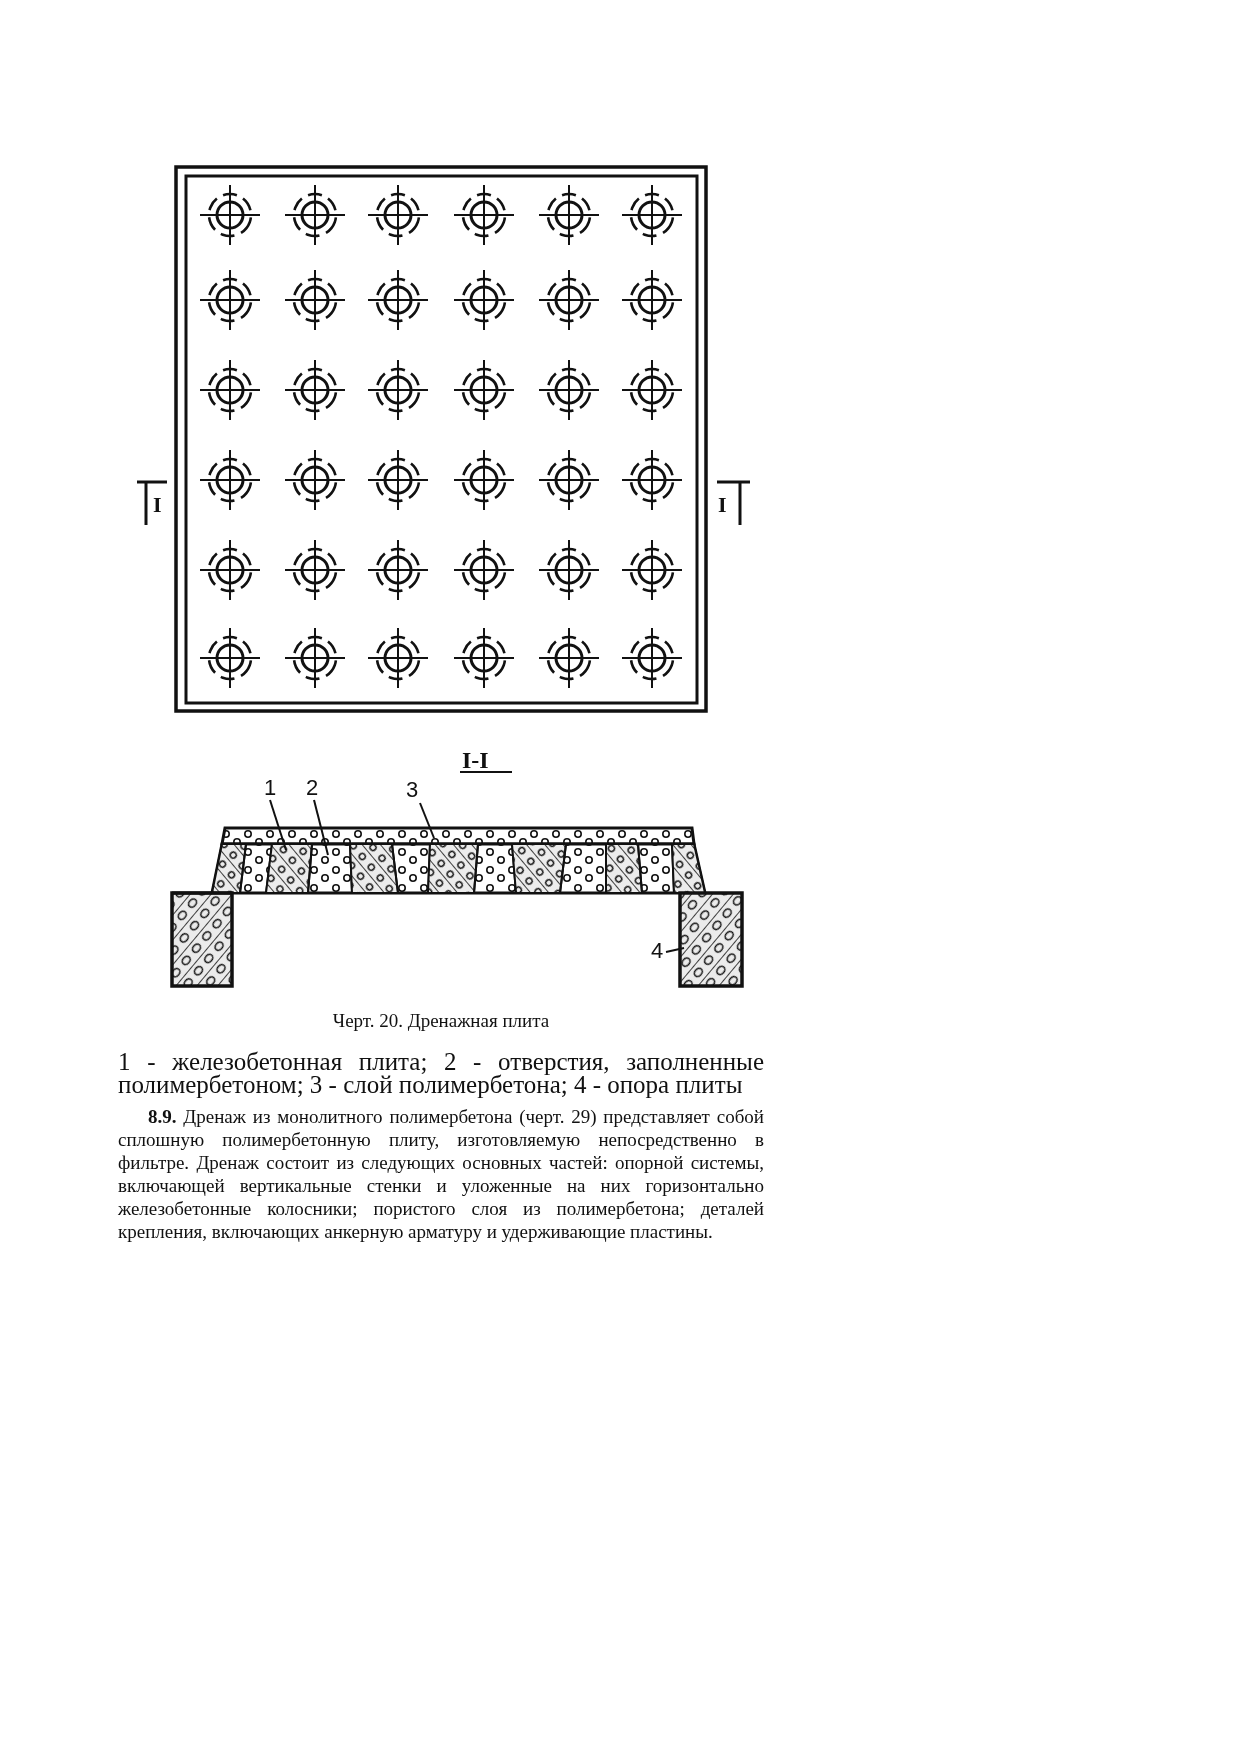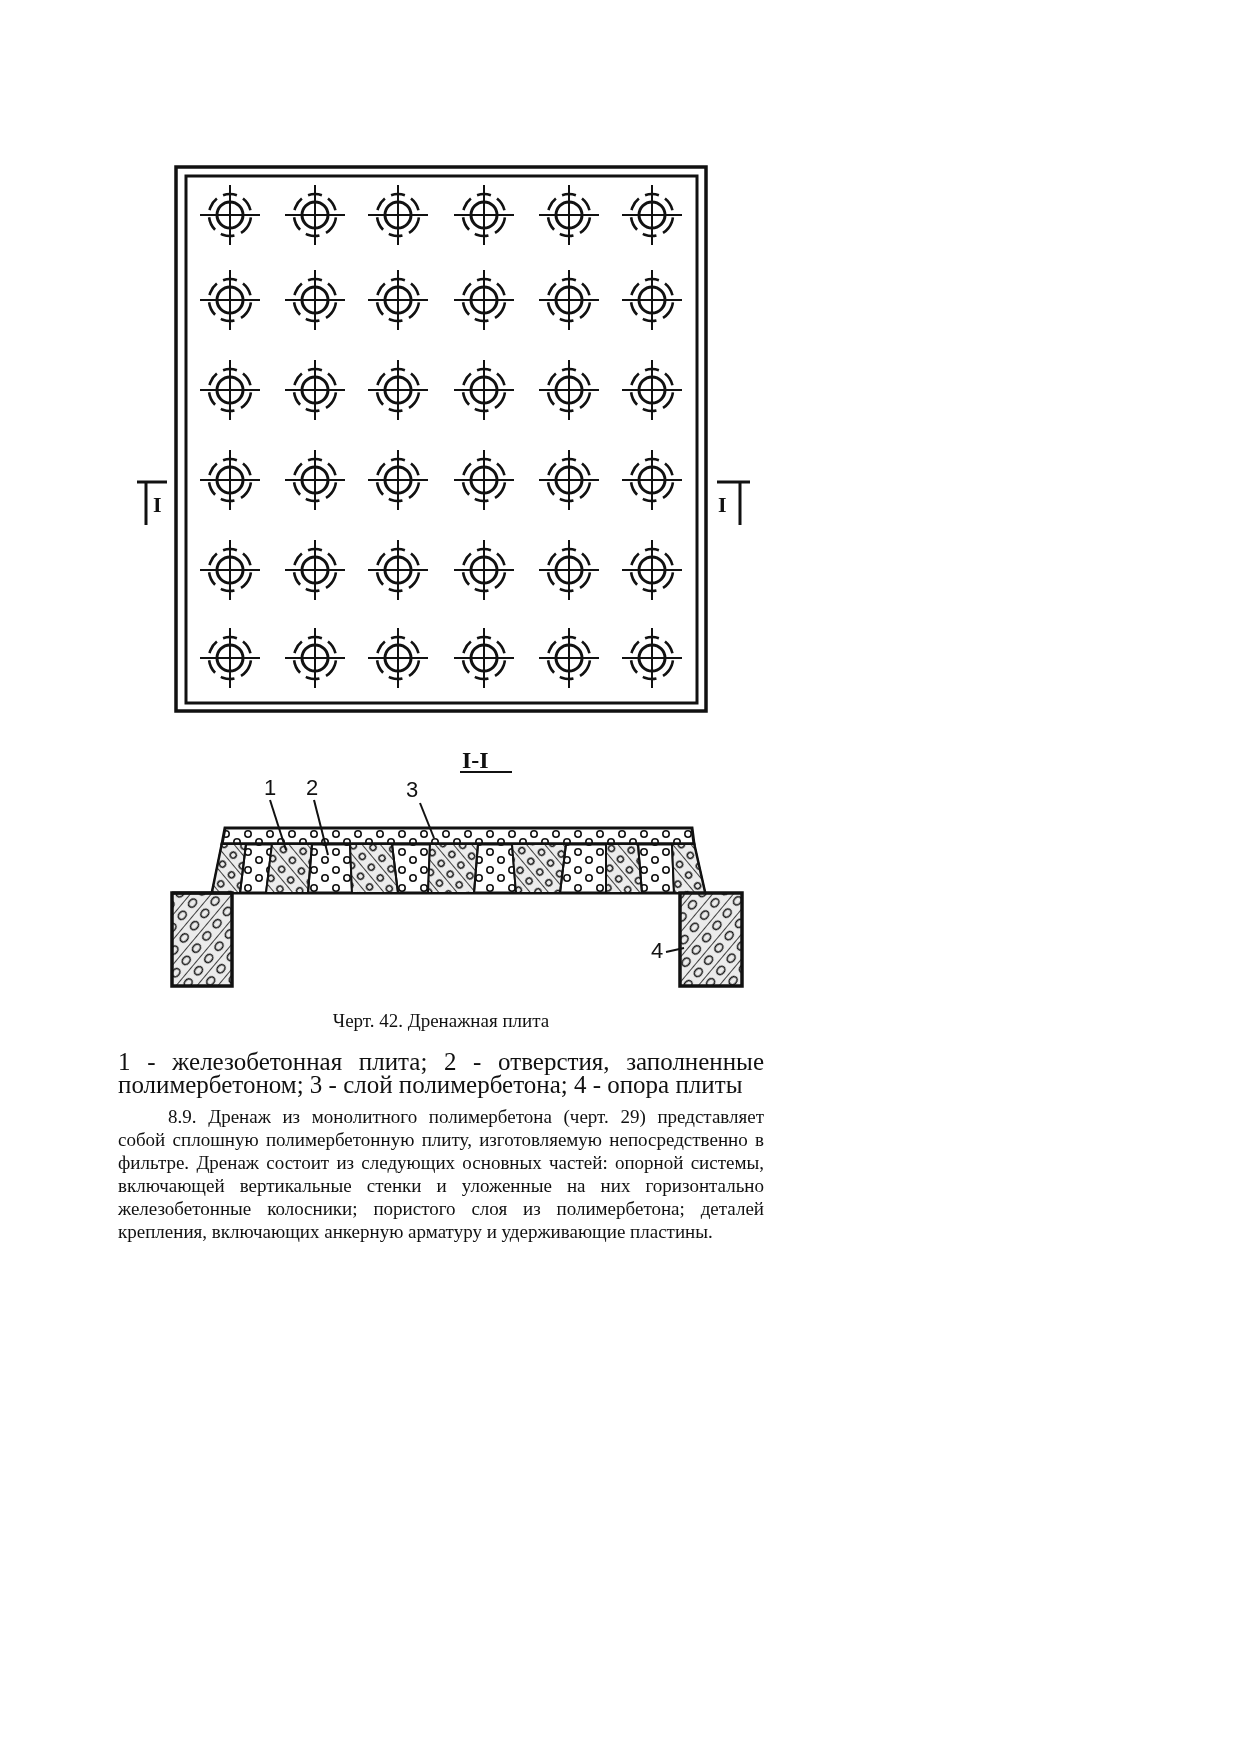--- a/index.html
+++ b/index.html
@@ -5,21 +5,21 @@
   html, body { margin:0; padding:0; background:#ffffff; }
   body { width:1240px; height:1755px; position:relative; overflow:hidden;
          font-family:"Liberation Serif", serif; color:#111; }
   .figure { position:absolute; left:0; top:0; width:1240px; height:1000px; }
   .caption { position:absolute; left:118px; width:646px; top:1010px; text-align:center;
              font-size:19px; line-height:22px; }
   .legend { position:absolute; left:118px; width:646px; top:1050px; font-size:25px;
             line-height:23px; text-align:justify; text-align-last:left; }
   .para { position:absolute; left:118px; width:646px; top:1105px; font-size:19px;
           line-height:23px; text-align:justify; }
-  .para .num { font-weight:normal;margin-left:20px; }
+  .para .num { font-weight:bold; }
   .para .indent { display:inline-block; width:30px; }
 </style>
 </head>
 <body>
 
 <div class="figure">
   <svg width="1240" height="1000" viewBox="0 0 1240 1000" xmlns="http://www.w3.org/2000/svg">
     <defs>
       <g id="hole">
         <circle r="13" fill="none" stroke="#111" stroke-width="3"></circle>
@@ -127,15 +127,15 @@
       <text x="306" y="795" font-family="Liberation Sans, sans-serif" font-size="22" fill="#111">2</text>
       <line x1="314" y1="800" x2="328" y2="855" stroke="#111" stroke-width="2"></line>
       <text x="406" y="797" font-family="Liberation Sans, sans-serif" font-size="22" fill="#111">3</text>
       <line x1="420" y1="803" x2="434" y2="838" stroke="#111" stroke-width="2"></line>
       <text x="651" y="958" font-family="Liberation Sans, sans-serif" font-size="22" fill="#111">4</text>
       <line x1="666" y1="952" x2="684" y2="948" stroke="#111" stroke-width="2"></line>
     </g>
   </svg>
 </div>
 
-<div class="caption">Черт. 42. Дренажная плита</div>
+<div class="caption">Черт. 20. Дренажная плита</div>
 <div class="legend">1 - железобетонная плита; 2 - отверстия, заполненные полимербетоном; 3 - слой полимербетона; 4 - опора плиты</div>
 <div class="para"><span class="indent"></span><span class="num">8.9.</span><span> Дренаж из монолитного полимербетона (черт. 29) представляет собой сплошную полимербетонную плиту, изготовляемую непосредственно в фильтре. Дренаж состоит из следующих основных частей: опорной системы, включающей вертикальные стенки и уложенные на них горизонтально железобетонные колосники; пористого слоя из полимербетона; деталей крепления, включающих анкерную арматуру и удерживающие пластины.</span></div>
 
 </body></html>

